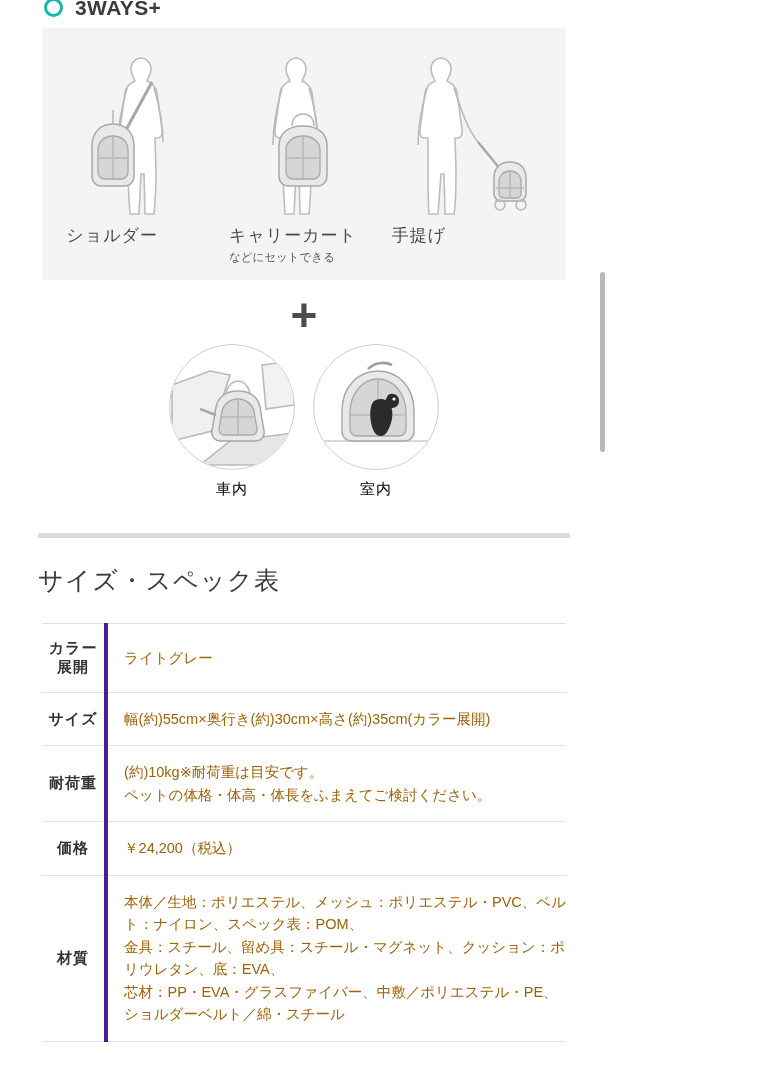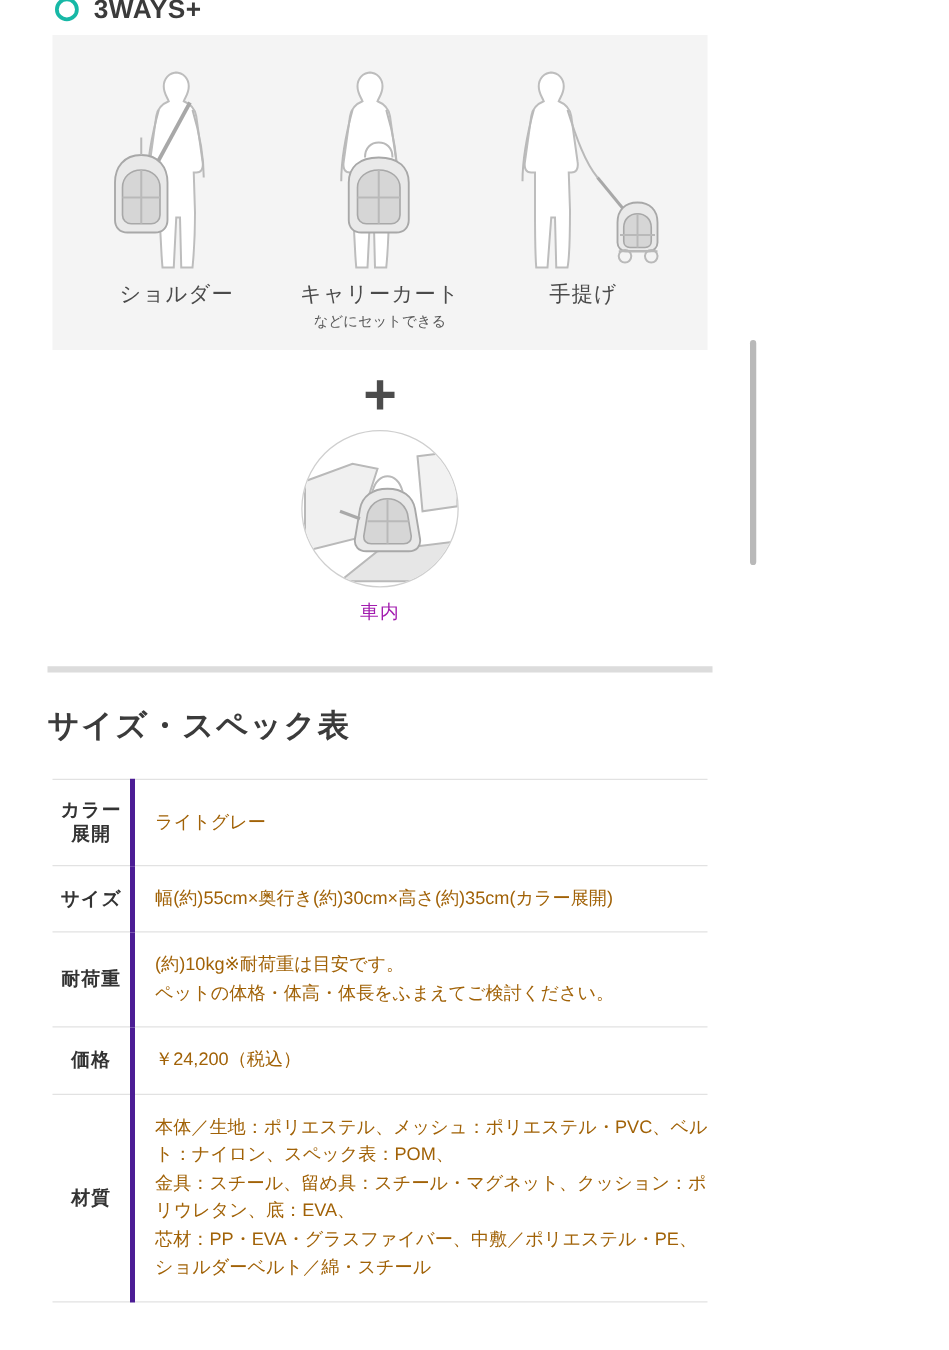--- a/index.html
+++ b/index.html
@@ -56,21 +56,21 @@
     padding: 14px 18px 0 18px;
   }
   .person-cell { position: relative; width: 150px; height: 182px; }
   .labels-row {
     display: flex;
     justify-content: space-around;
     padding: 0 18px;
   }
   .use-label {
     width: 150px;
-    text-align: center;
+    text-align: left;
     font-size: 17px;
     color: #4a4a4a;
     letter-spacing: 1px;
   }
   .use-sub {
     display: block;
     font-size: 11.5px;
     letter-spacing: 0;
     margin-top: 3px;
     color: #5a5a5a;
@@ -99,36 +99,36 @@
     border: 1px solid #cfcfcf;
     border-radius: 50%;
     margin: 0 auto;
     position: relative;
     overflow: hidden;
     background: #fff;
   }
   .circle-label {
     margin-top: 10px;
     font-size: 15px;
-    color: #a21caf;
+    color: #000000;
     letter-spacing: 1px;
   }
 
   
   .thick-divider {
     margin: 34px 38px 0 38px;
     height: 5px;
     background: #dcdcdc;
   }
 
   
   .spec-title {
     margin: 26px 0 16px 38px;
     font-size: 25px;
-    font-weight: bold;
+    font-weight: normal;
     letter-spacing: 1.5px;
     color: #3b3b3b;
   }
 
   
   table.spec {
     margin: 26px 42px 0 42px;
     width: calc(100% - 84px);
     border-collapse: collapse;
     font-size: 14.5px;
@@ -265,20 +265,38 @@
             <path class="bagd" d="M52 66c2-7 8-12 16-12 8 0 14 5 16 12l3 18c0 4-2 6-6 6l-26 0c-4 0-6-2-6-6z"></path>
             <path class="ln" d="M68 54 L68 90"></path>
             <path class="ln" d="M52 72 L85 72"></path>
             <path class="ln" d="M30 64 L46 70" style="stroke-width:2.6;stroke:#a8a8a8"></path>
           </g>
         </svg>
       </div>
       <div class="circle-label">車内</div>
     </div>
 
+    <div class="circle-cell">
+      <div class="circle-img">
+        <svg viewBox="0 0 126 126" width="126" height="126" aria-hidden="true">
+          <g>
+            <path class="ln" d="M0 96 L126 96" style="stroke:#cccccc"></path>
+            <path class="bag" d="M28 66c0-24 16-40 36-40 20 0 36 16 36 40l0 20c0 6-4 10-10 10l-52 0c-6 0-10-4-10-10z"></path>
+            <path class="bagd" d="M36 68c0-20 13-34 28-34 15 0 28 14 28 34l0 16c0 4-3 7-7 7l-42 0c-4 0-7-3-7-7z"></path>
+            <path class="ln" d="M64 34 L64 91"></path>
+            <path class="ln" d="M36 70 L92 70"></path>
+            <path class="ln" d="M54 24c6-6 16-8 24-4" style="stroke-width:2.6;stroke:#9e9e9e"></path>
+            <path d="M60 56c6-4 14-2 17 5 3 8 1 18-4 26 -3 5-9 5-12 1 -5-7-7-26-1-32z" style="fill:#2b2b2b"></path>
+            <path d="M74 50c5-3 11 0 11 6 0 4-3 7-7 7 -4 0-7-3-7-7z" style="fill:#2b2b2b"></path>
+            <circle cx="80" cy="54" r="1.6" style="fill:#ffffff"></circle>
+          </g>
+        </svg>
+      </div>
+      <div class="circle-label">室内</div>
+    </div>
   </div>
 
   <div class="thick-divider"></div>
 
   <div class="spec-title">サイズ・スペック表</div>
 
   <table class="spec">
     <tbody>
       <tr>
         <th>カラー展開</th>

